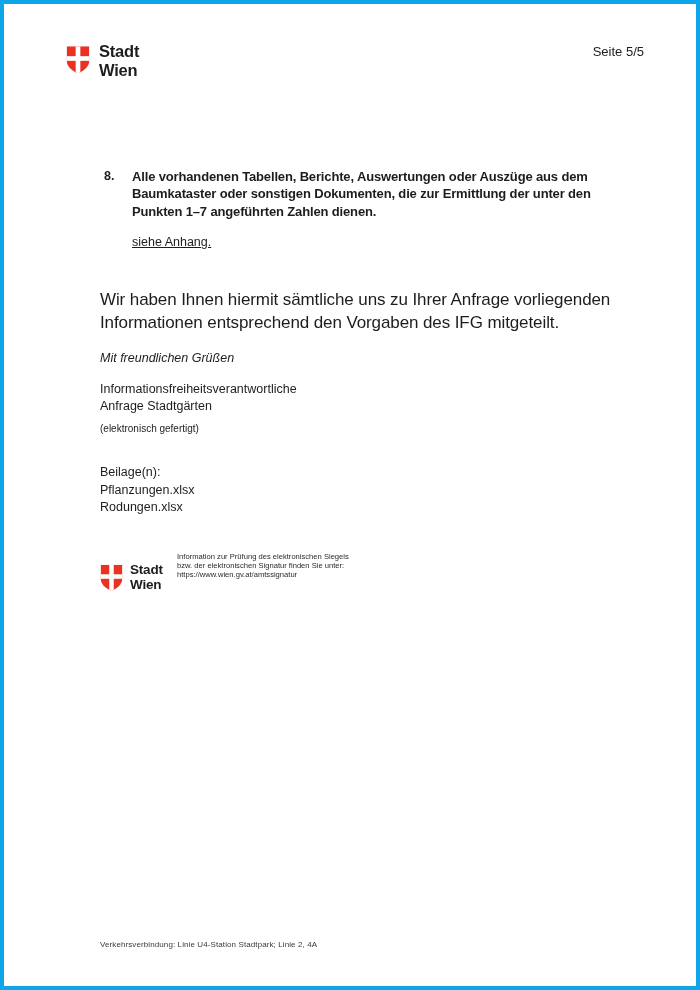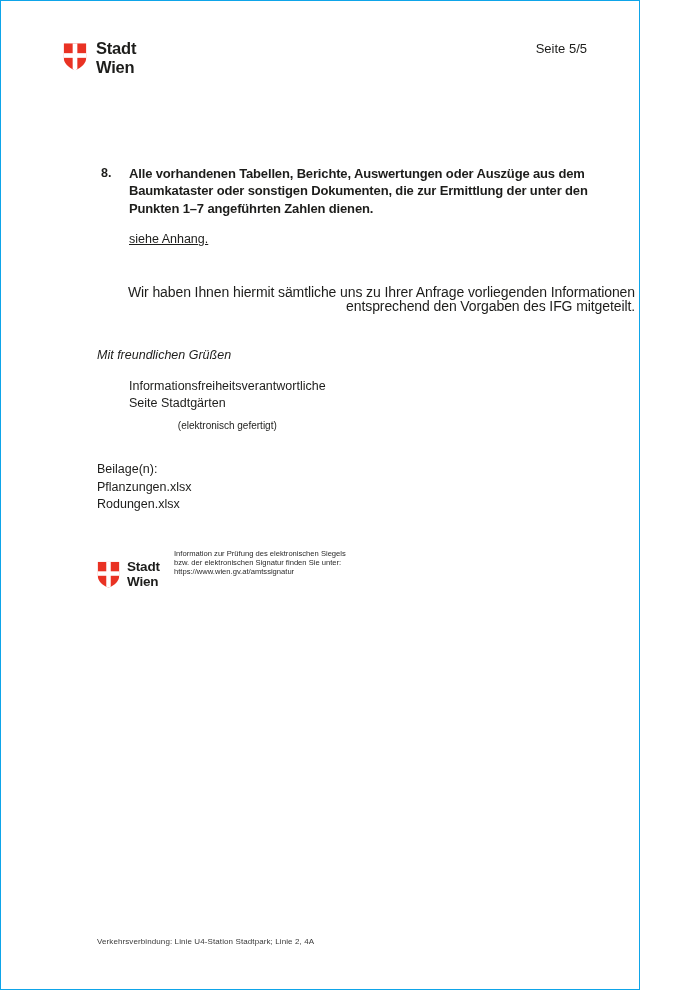--- a/index.html
+++ b/index.html
@@ -1,22 +1,22 @@
 <!DOCTYPE html>
 <html><head>
 <meta charset="utf-8">
 <style>
   * { margin: 0; padding: 0; box-sizing: border-box; }
   html, body { background: #fff; }
   .page {
     position: relative;
-    width: 640px;
+    width: 700px;
     height: 990px;
     background: #ffffff;
-    border: 1px solid #0ea5e9;
+    border: 4px solid #0ea5e9;
     font-family: "Liberation Sans", sans-serif;
     color: #1d1d1b;
     overflow: hidden;
   }
 
   
   .logo {
     position: absolute;
     left: 62px;
     top: 38px;
@@ -67,44 +67,41 @@
     top: 231px;
     left: 128px;
     font-size: 12.5px;
     text-decoration: underline;
   }
   .paragraph {
     position: absolute;
     top: 284px;
     left: 96px;
     width: 538px;
-    font-size: 14px;
-    line-height: 14px;
+    font-size: 17px;
+    line-height: 23px;
     letter-spacing: -0.1px;
-    text-align: right;
   }
   .greeting {
     position: absolute;
     top: 347px;
     left: 96px;
     font-size: 12.5px;
     font-style: italic;
   }
   .signer {
     position: absolute;
     top: 377px;
     left: 96px;
     font-size: 12.5px;
     line-height: 17.3px;
-    margin-left: 32px;
   }
   .signer .small-note {
     font-size: 10px;
     margin-top: 4px;
-    text-align: center;
   }
   .attachments {
     position: absolute;
     top: 460px;
     left: 96px;
     font-size: 12.5px;
     line-height: 17.6px;
   }
 
   
@@ -178,21 +175,21 @@
     <div class="txt">Alle vorhandenen Tabellen, Berichte, Auswertungen oder Auszüge aus dem Baumkataster oder sonstigen Dokumenten, die zur Ermittlung der unter den Punkten 1–7 angeführten Zahlen dienen.</div>
   </div>
   <div class="item-note">siehe Anhang.</div>
 
   <div class="paragraph">Wir haben Ihnen hiermit sämtliche uns zu Ihrer Anfrage vorliegenden Informationen entsprechend den Vorgaben des IFG mitgeteilt.</div>
 
   <div class="greeting">Mit freundlichen Grüßen</div>
 
   <div class="signer">
     <div>Informationsfreiheitsverantwortliche</div>
-    <div>Seite Stadtgärten</div>
+    <div>Anfrage Stadtgärten</div>
     <div class="small-note">(elektronisch gefertigt)</div>
   </div>
 
   <div class="attachments">
     <div>Beilage(n):</div>
     <div>Pflanzungen.xlsx</div>
     <div>Rodungen.xlsx</div>
   </div>
 
   <div class="amtssig">

